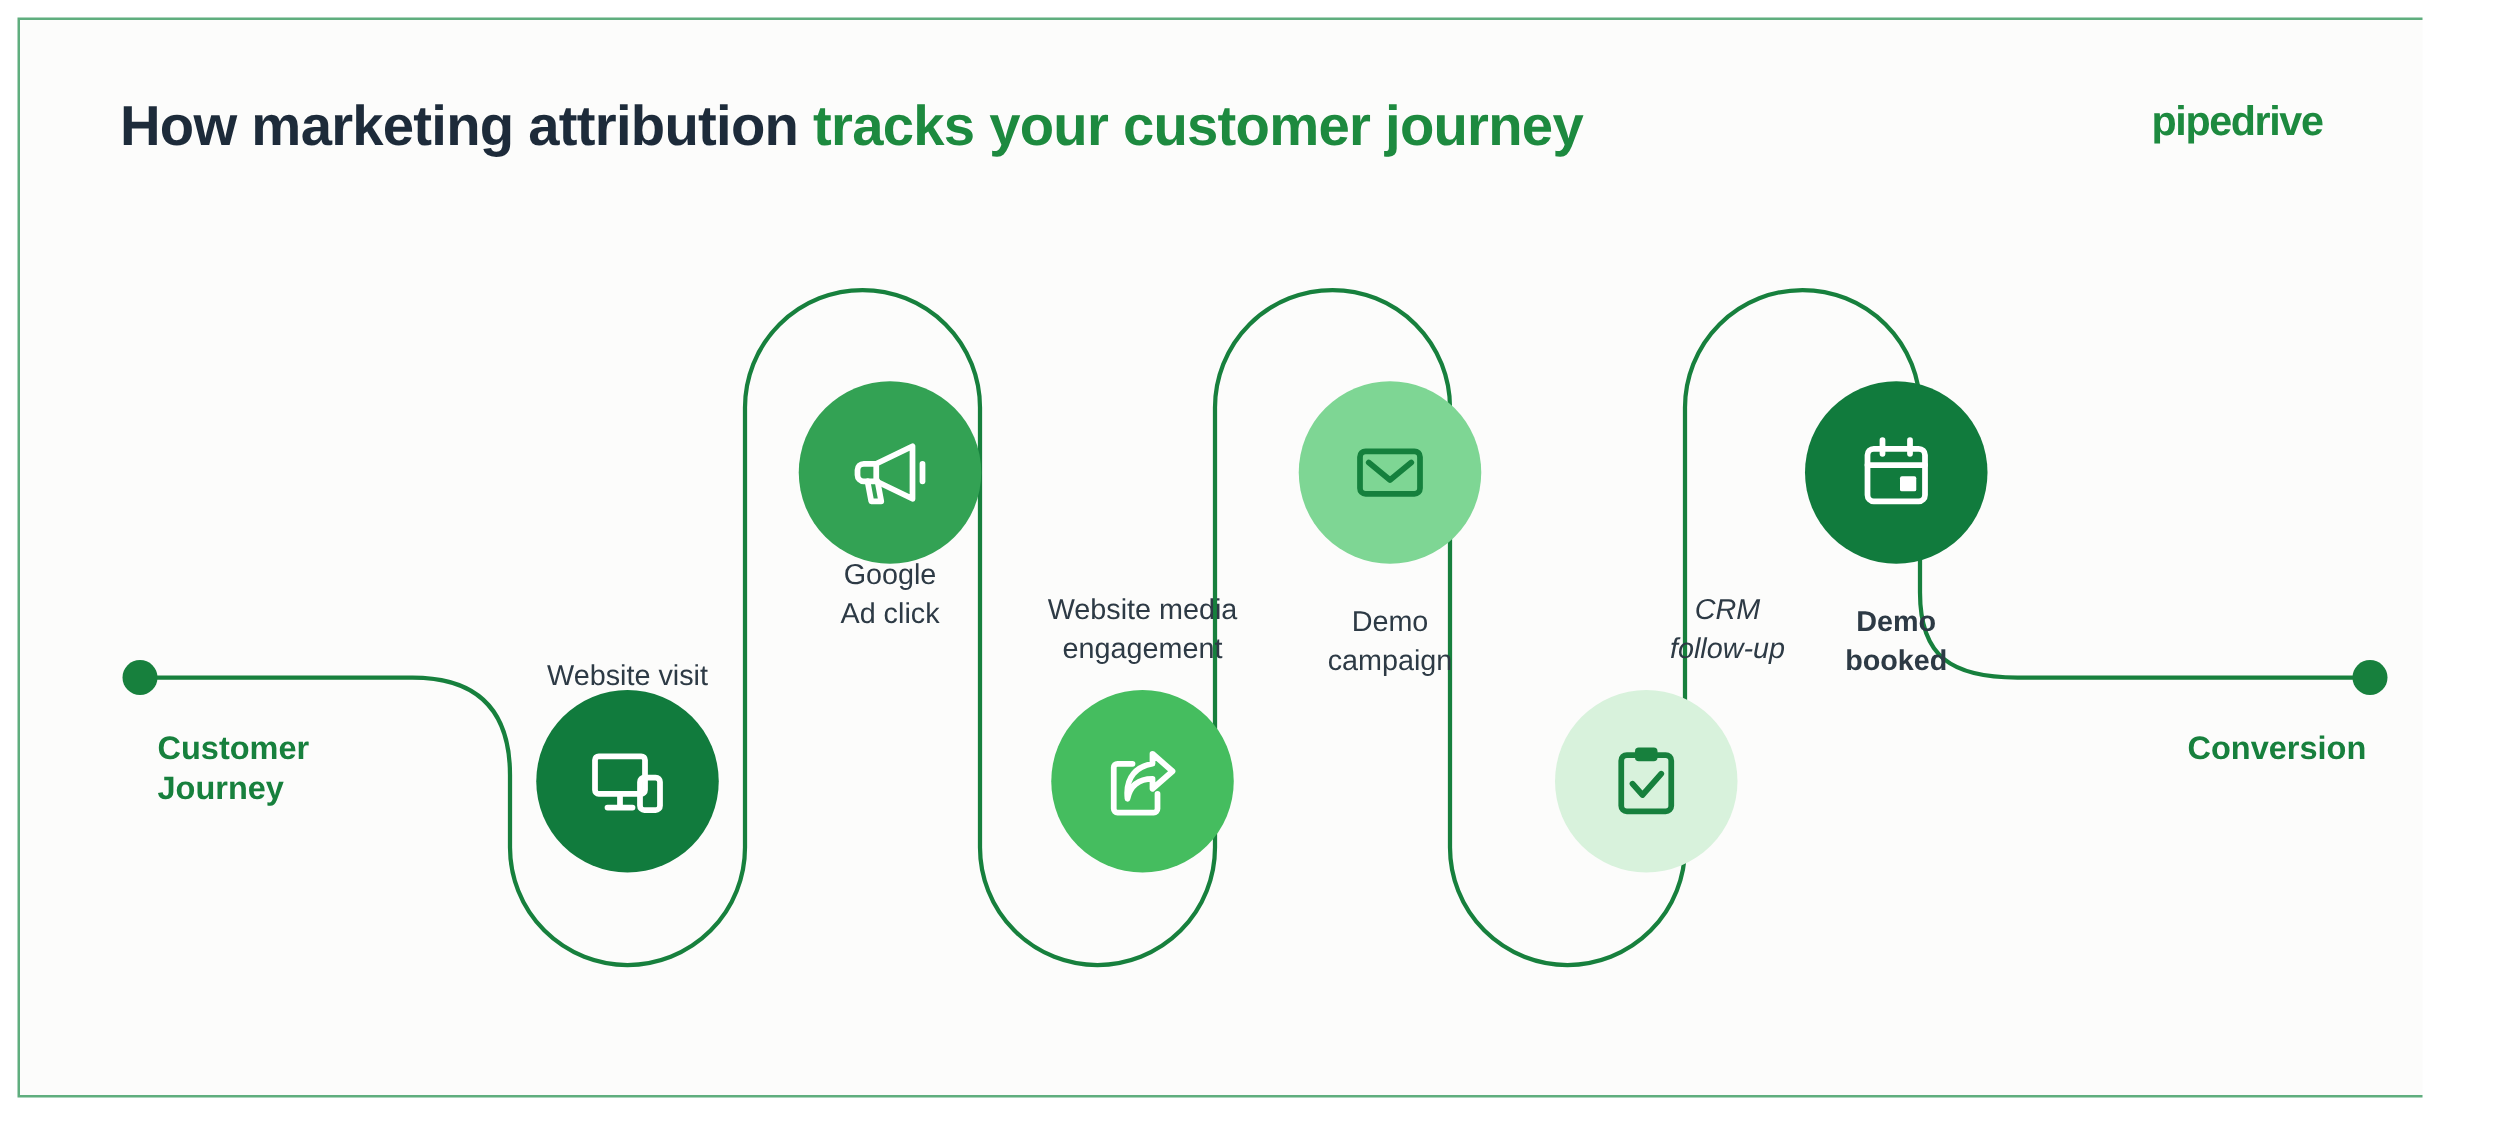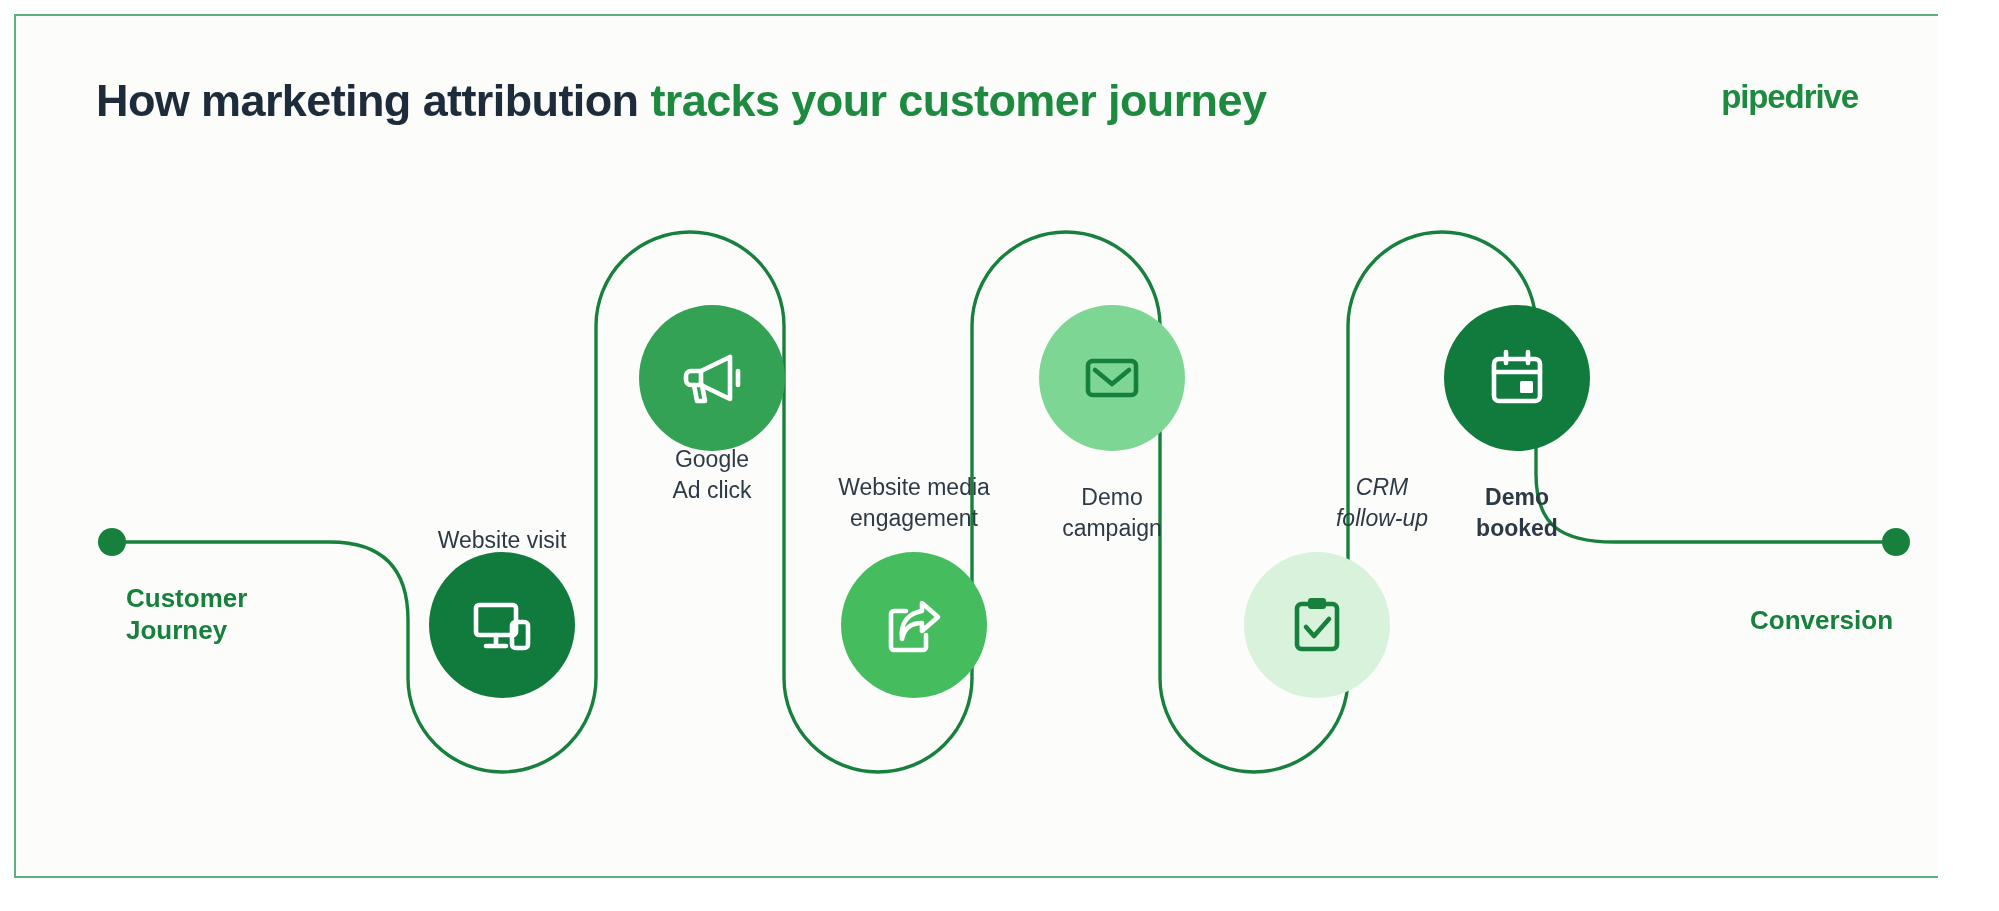--- a/index.html
+++ b/index.html
@@ -69,21 +69,21 @@
   .endpoint-label {
     position: absolute;
     font-size: 26px;
     font-weight: bold;
     color: #17803d;
     line-height: 1.22;
     white-space: pre-line;
     margin-left: 28px;
   }
   #label-start { left: 98px; top: 583px; text-align: left; }
-  #label-end   { left: 1722px; top: 605px; text-align: left; }
+  #label-end   { left: 1722px; top: 583px; text-align: left; }
 
   
   .stage-label {
     position: absolute;
     font-size: 23px;
     font-weight: 500;
     color: #2d3a45;
     line-height: 1.35;
     text-align: center;
     white-space: pre-line;

